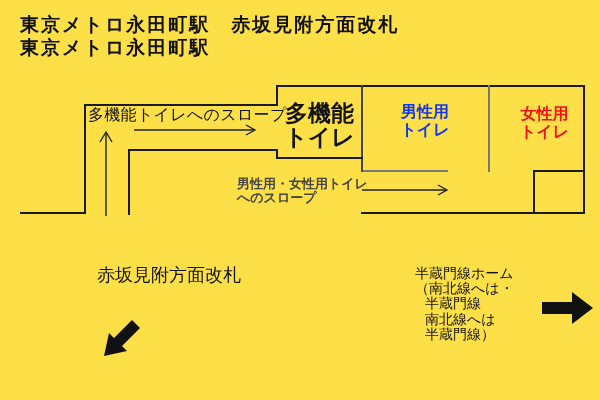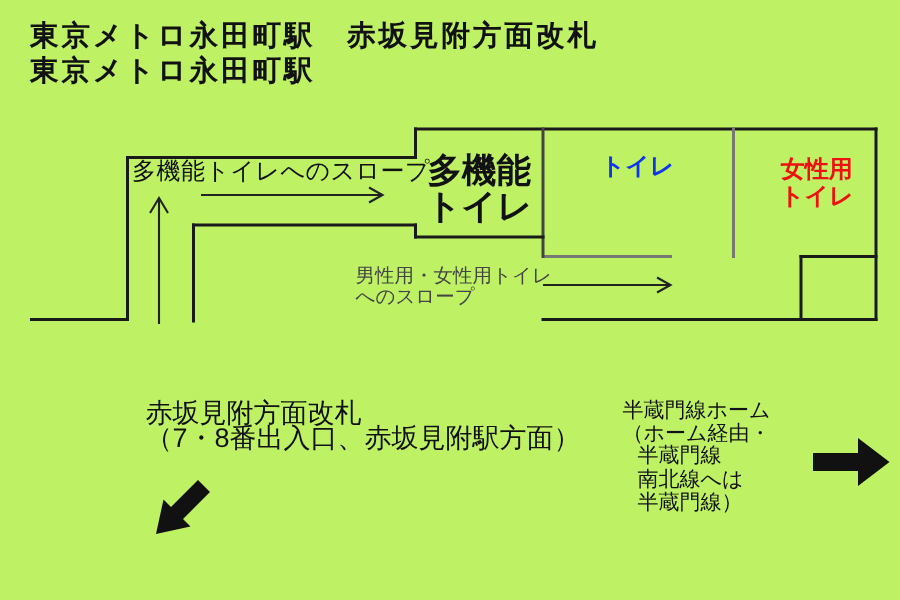--- a/index.html
+++ b/index.html
@@ -1,37 +1,37 @@
 <!DOCTYPE html>
 <html><head>
 <meta charset="utf-8">
 <style>
   html,body{margin:0;padding:0;background:#ffffff;}
   .stage{
-    position:relative;width:600px;height:400px;background:#bef264;overflow:hidden;
+    position:relative;width:600px;height:400px;background:#fde047;overflow:hidden;
     font-family:"Liberation Sans","DejaVu Sans",sans-serif;color:#111;
   }
   .title{
     position:absolute;left:20px;top:13px;font-size:19px;font-weight:bold;
     line-height:23px;letter-spacing:2px;color:#111;white-space:nowrap;
   }
   .wall{position:absolute;background:#1a1a1a;}
   .wall-gray{background:#777777;}
   .wall-dim{background:#444444;}
   .room-label{position:absolute;text-align:center;font-weight:bold;white-space:nowrap;}
   .room-multi{left:277px;top:101px;width:85px;font-size:23px;line-height:24px;color:#111111;}
   .room-mens{left:361px;top:103px;width:128px;font-size:16px;line-height:18px;color:#0f35ee;}
   .room-womens{left:488px;top:105px;width:113px;font-size:16px;line-height:18px;color:#ee1111;}
   .slope-multi-label{
     position:absolute;left:88px;top:106px;font-size:16px;line-height:18px;
     color:#111;white-space:nowrap;letter-spacing:.3px;text-align:right;
   }
   .slope-mw-label{
     position:absolute;left:237px;top:177px;font-size:13px;line-height:14px;
-    color:#444;white-space:nowrap;
+    color:#444;white-space:nowrap;font-weight:bold;
   }
   .gate-label{
     position:absolute;left:97px;top:267px;font-size:18px;line-height:16.5px;
     color:#111;white-space:nowrap;
   }
   .platform-label{
     position:absolute;left:415px;top:266px;font-size:14px;line-height:15.2px;
     color:#111;white-space:nowrap;
   }
   .platform-label .indent{padding-left:10px;}
@@ -63,20 +63,21 @@
   <div class="wall" style="left:276px;top:85px;width:2px;height:21px;"></div>
   <div class="wall" style="left:84px;top:104px;width:194px;height:2px;"></div>
   <div class="wall" style="left:84px;top:104px;width:2px;height:110px;"></div>
   <div class="wall" style="left:20px;top:212px;width:66px;height:2px;"></div>
 
   <div class="room-label room-multi">
     <div>多機能</div>
     <div>トイレ</div>
   </div>
   <div class="room-label room-mens">
+    <div>男性用</div>
     <div>トイレ</div>
   </div>
   <div class="room-label room-womens">
     <div>女性用</div>
     <div>トイレ</div>
   </div>
 
   <div class="slope-multi-label">多機能トイレへのスロープ</div>
   <div class="slope-mw-label">
     <div>男性用・女性用トイレ</div>
@@ -95,29 +96,28 @@
       </g>
       <g>
         <line x1="362" y1="190" x2="446" y2="190"></line>
         <polyline points="438,185 447,190 438,195"></polyline>
       </g>
     </g>
   </svg>
 
   <div class="gate-label">
     <div>赤坂見附方面改札</div>
-    <div>（7・8番出入口、赤坂見附駅方面）</div>
   </div>
   <svg class="big-arrow" style="left:101px;top:319px;" width="42" height="42" viewBox="0 0 42 42">
     <polygon points="3,37 8,14 13,19 31,1 39,9 21,27 26,32" fill="#111111"></polygon>
   </svg>
 
   <div class="platform-label">
     <div>半蔵門線ホーム</div>
-    <div>（ホーム経由・</div>
+    <div>（南北線へは・</div>
     <div class="indent">半蔵門線</div>
     <div class="indent">南北線へは</div>
     <div class="indent">半蔵門線）</div>
   </div>
   <svg class="big-arrow" style="left:542px;top:291px;" width="52" height="34" viewBox="0 0 52 34">
     <polygon points="0,11 30,11 30,1 51,17 30,33 30,23 0,23" fill="#111111"></polygon>
   </svg>
 
 </div>
 

